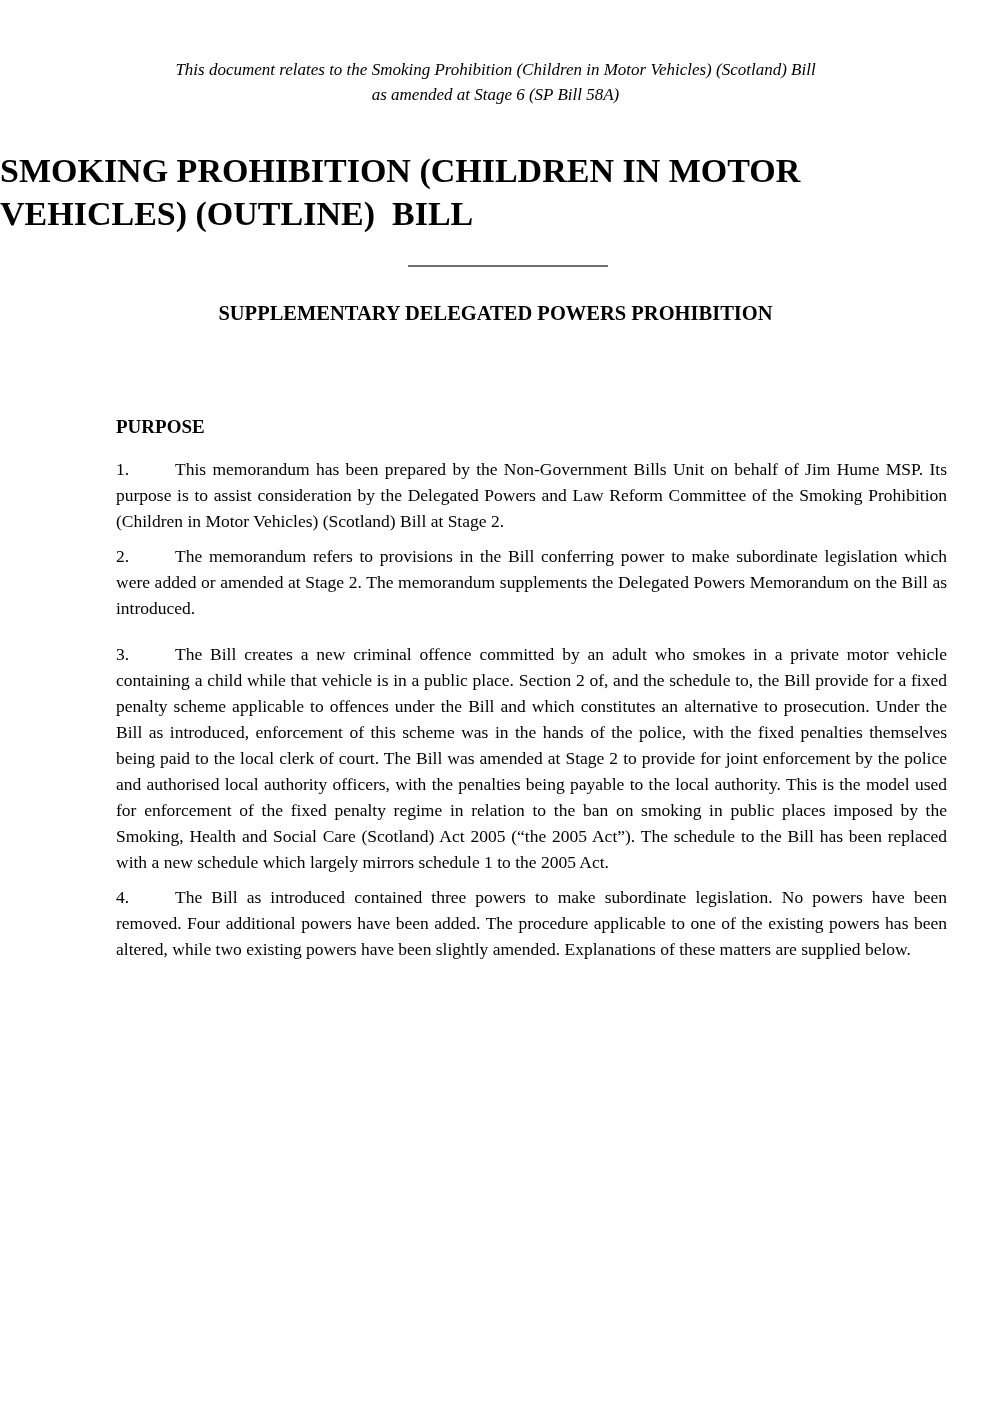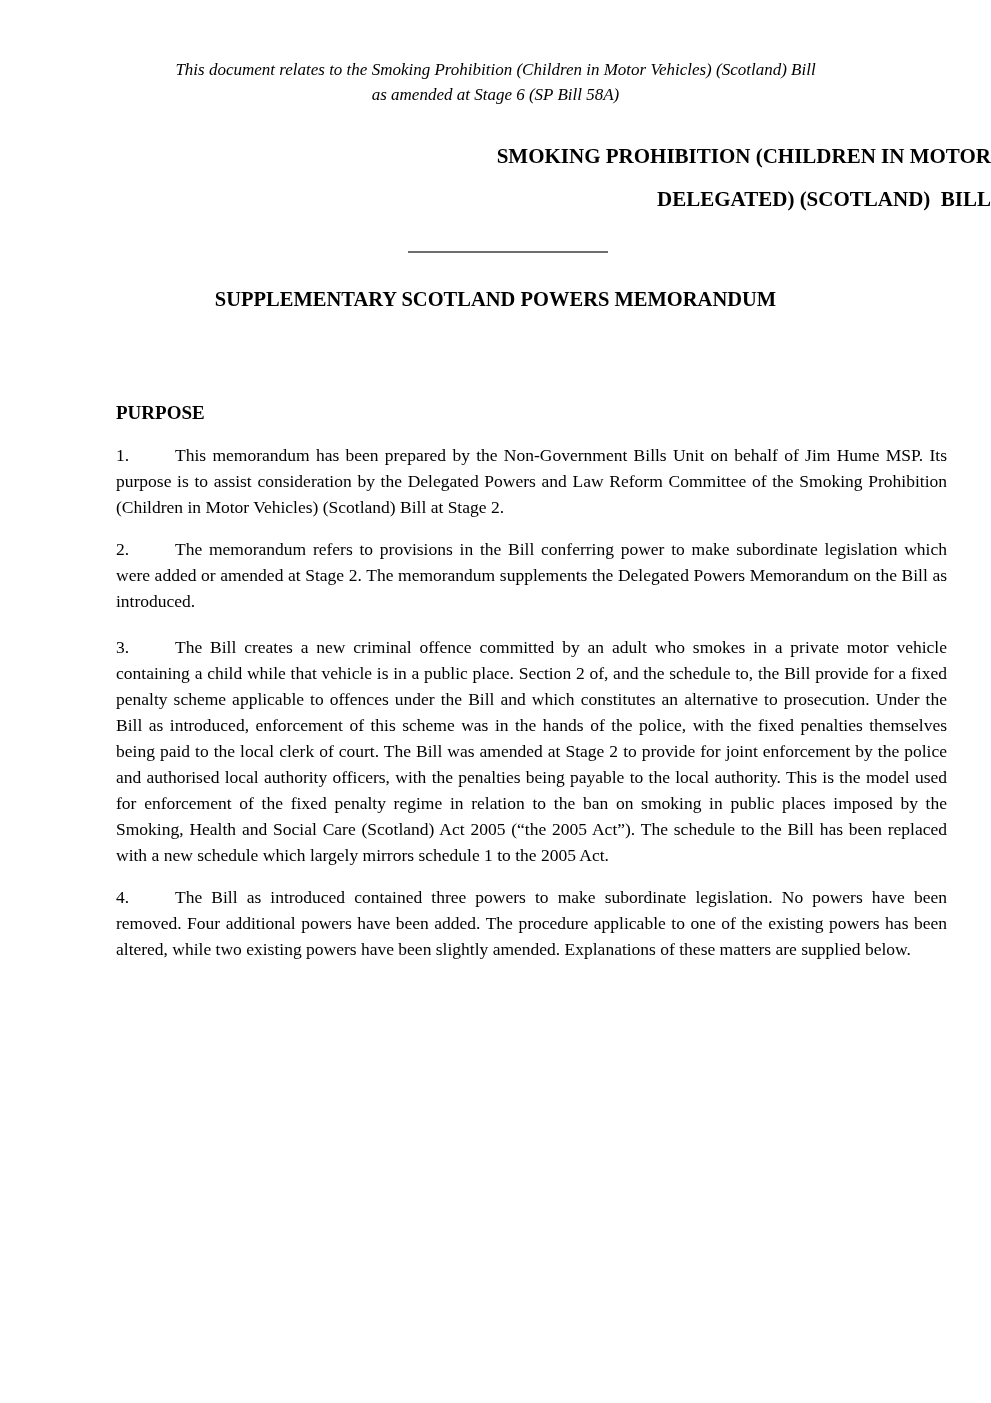--- a/index.html
+++ b/index.html
@@ -14,24 +14,24 @@
     overflow: hidden;
   }
   .header-note {
     padding-top: 57px;
     text-align: center;
     font-style: italic;
     font-size: 17px;
     line-height: 25px;
   }
   .doc-title {
-    margin-top: 28px;
-    text-align: right;
+    margin-top: 42px;
+    text-align: left;
     font-weight: bold;
-    font-size: 21px;
+    font-size: 34px;
     line-height: 43px;
     letter-spacing: 0px;
   }
   .doc-title .title-line { white-space: pre-wrap; }
   .divider {
     width: 200px;
     height: 2px;
     background: #6e6e6e;
     margin: 30px auto 0 auto;
     position: relative;
@@ -55,21 +55,21 @@
     font-size: 19px;
     line-height: 24px;
     margin-bottom: 17px;
   }
   .para {
     font-size: 17.5px;
     line-height: 26px;
     text-align: justify;
     margin-top: 11px;
   }
-  .para + .para { margin-top: 16px; }
+  .para + .para { margin-top: 9px; }
   .pnum {
     display: inline-block;
     width: 59px;
   }
   .footer {
     position: absolute;
     left: 116px;
     right: 100px;
     top: 1318px;
     font-size: 15px;
@@ -88,26 +88,26 @@
 
 <div class="page">
 
   <div class="header-note">
     <div>This document relates to the Smoking Prohibition (Children in Motor Vehicles) (Scotland) Bill</div>
     <div>as amended at Stage 6 (SP Bill 58A)</div>
   </div>
 
   <div class="doc-title">
     <div class="title-line">SMOKING PROHIBITION (CHILDREN IN MOTOR</div>
-    <div class="title-line">DELEGATED) (SCOTLAND)  BILL</div>
+    <div class="title-line">VEHICLES) (OUTLINE)  BILL</div>
   </div>
 
   <div class="divider"></div>
 
-  <div class="doc-subtitle">SUPPLEMENTARY SCOTLAND POWERS MEMORANDUM</div>
+  <div class="doc-subtitle">SUPPLEMENTARY DELEGATED POWERS PROHIBITION</div>
 
   <div class="content">
 
     <div class="section section-purpose">
       <div class="section-heading">PURPOSE</div>
       <div class="para"><span class="pnum">1.</span><span class="ptext">This memorandum has been prepared by the Non-Government Bills Unit on behalf of Jim Hume MSP. Its purpose is to assist consideration by the Delegated Powers and Law Reform Committee of the Smoking Prohibition (Children in Motor Vehicles) (Scotland) Bill at Stage 2.</span></div>
       <div class="para"><span class="pnum">2.</span><span class="ptext">The memorandum refers to provisions in the Bill conferring power to make subordinate legislation which were added or amended at Stage 2. The memorandum supplements the Delegated Powers Memorandum on the Bill as introduced.</span></div>
     </div>
 
     <div class="section section-outline">

